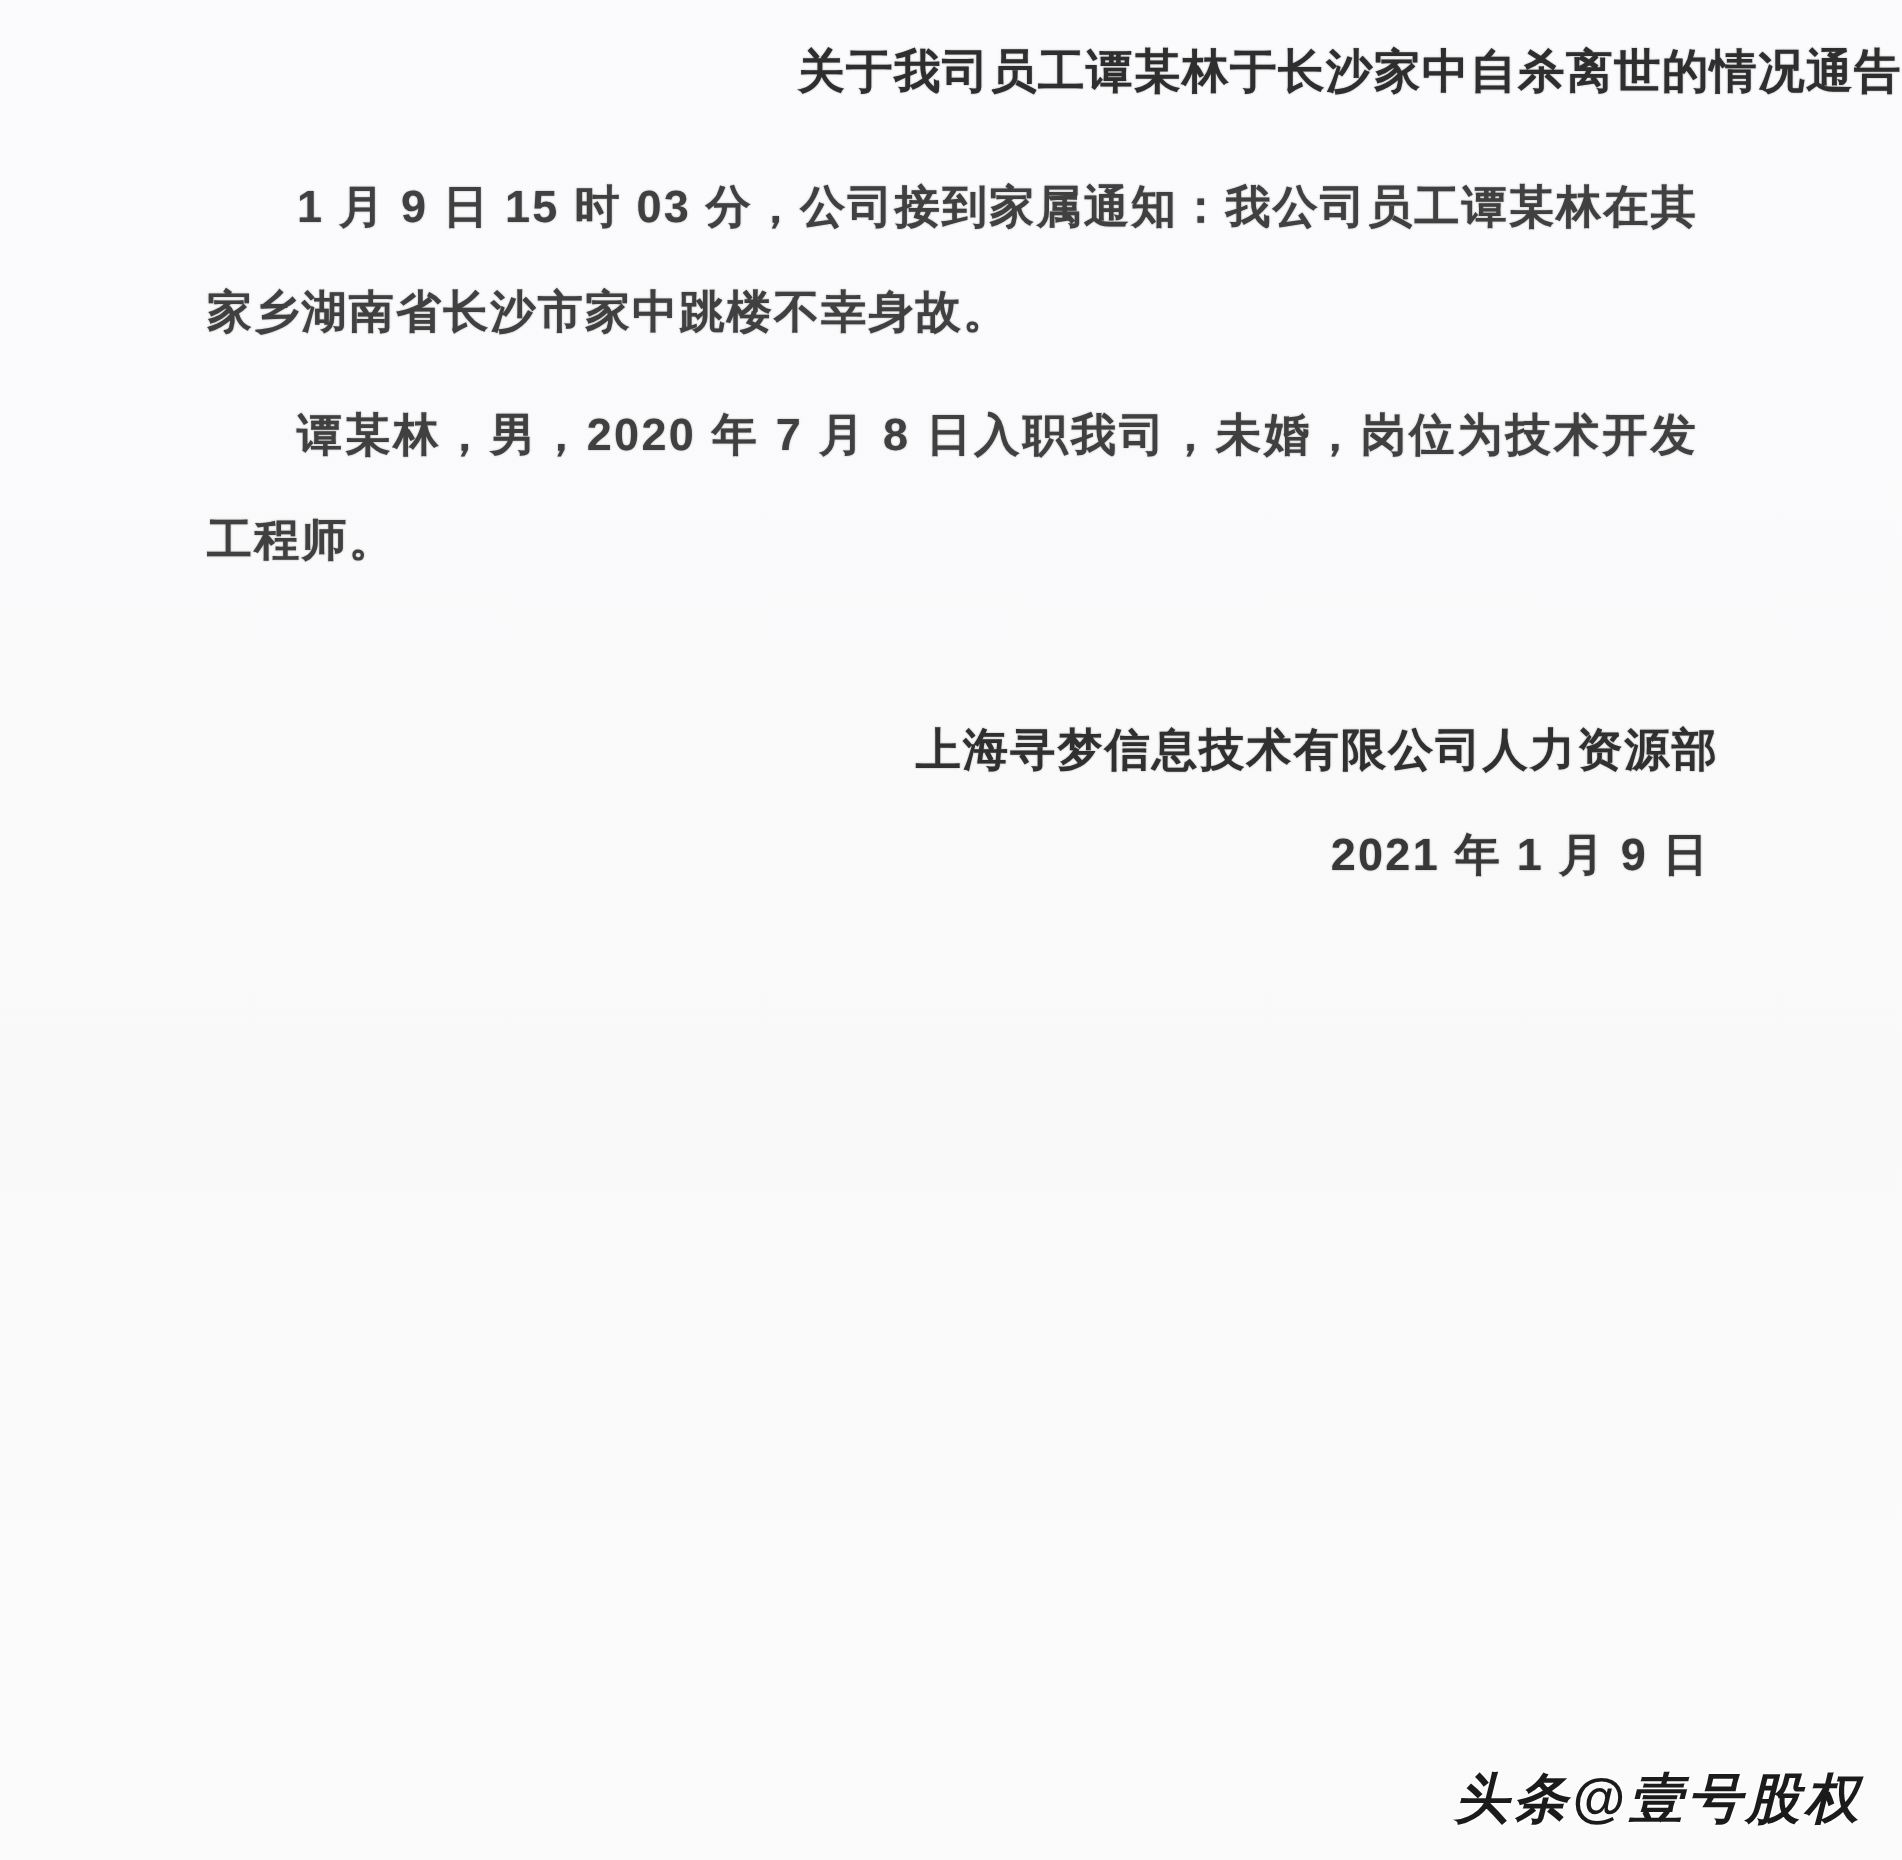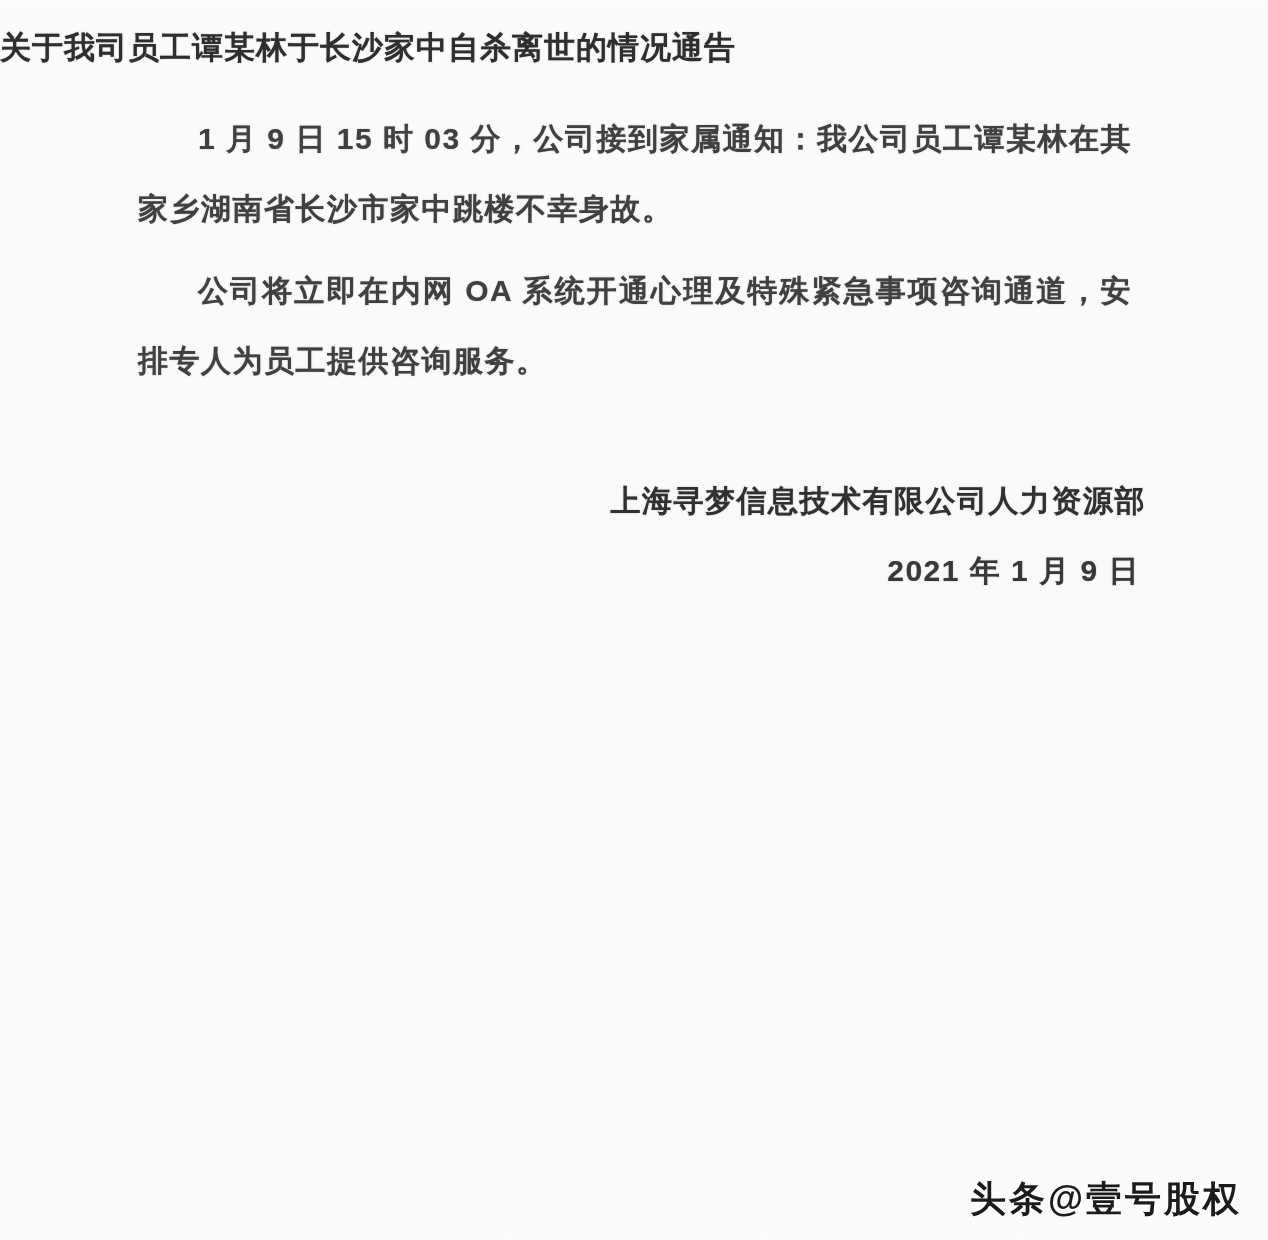--- a/index.html
+++ b/index.html
@@ -20,26 +20,27 @@
     width: 1268px;
     height: 1240px;
     background: linear-gradient(180deg, #fbfafc 0%, #faf9fa 60%, #fbfbfc 100%);
   }
   .doc {
     padding-top: 18px;
     text-shadow: 0 0 1.2px rgba(70,70,70,0.55);
   }
   .doc-title {
     margin: 0 0 26px 0;
-    text-align: left;
+    text-align: right;
     font-size: 31px;
     line-height: 60px;
     font-weight: bold;
     color: #2e2e2e;
     letter-spacing: 1px;
+    padding-left: 25px;
   }
   .doc-body {
     width: 998px;
     margin: 0 132px 0 138px;
     font-size: 30px;
     font-weight: 600;
     line-height: 70px;
     letter-spacing: 1.5px;
     text-align: justify;
     color: #404040;
@@ -67,33 +68,34 @@
   }
   .watermark {
     position: absolute;
     right: 26px;
     bottom: 16px;
     font-size: 36px;
     font-weight: bold;
     letter-spacing: 3px;
     color: #1b1b1b;
     text-shadow: 1px 1px 0 rgba(255,255,255,0.65), -1px -1px 0 rgba(255,255,255,0.25);
+    font-style: italic;
   }
 </style>
 </head>
 <body>
 
 <div class="page">
   <div class="doc">
 
     <h1 class="doc-title">关于我司员工谭某林于长沙家中自杀离世的情况通告</h1>
 
     <div class="doc-body">
       <p>1 月 9 日 15 时 03 分，公司接到家属通知：我公司员工谭某林在其家乡湖南省长沙市家中跳楼不幸身故。</p>
-      <p>公司将立即在内网 OA 系统开通心理及特殊紧急事项咨询通道，安排专人为员工提供咨询服务。</p>
+      <p>谭某林，男，2020 年 7 月 8 日入职我司，未婚，岗位为技术开发工程师。</p>
     </div>
 
     <div class="sig-block">
       <div class="sig-dept">上海寻梦信息技术有限公司人力资源部</div>
       <div class="sig-date">2021 年 1 月 9 日</div>
     </div>
 
   </div>
 
   <div class="watermark">

